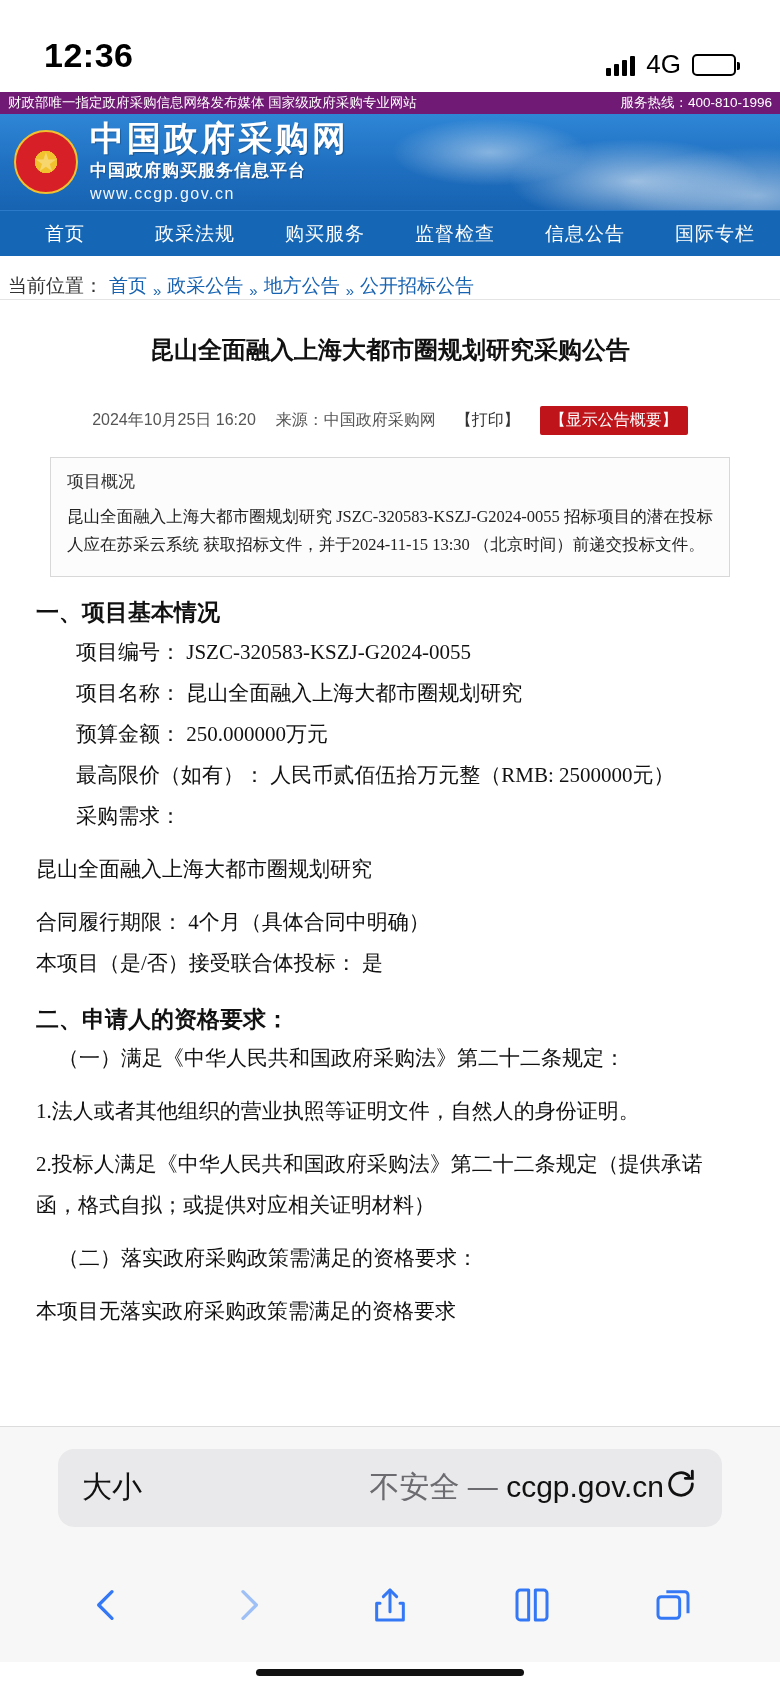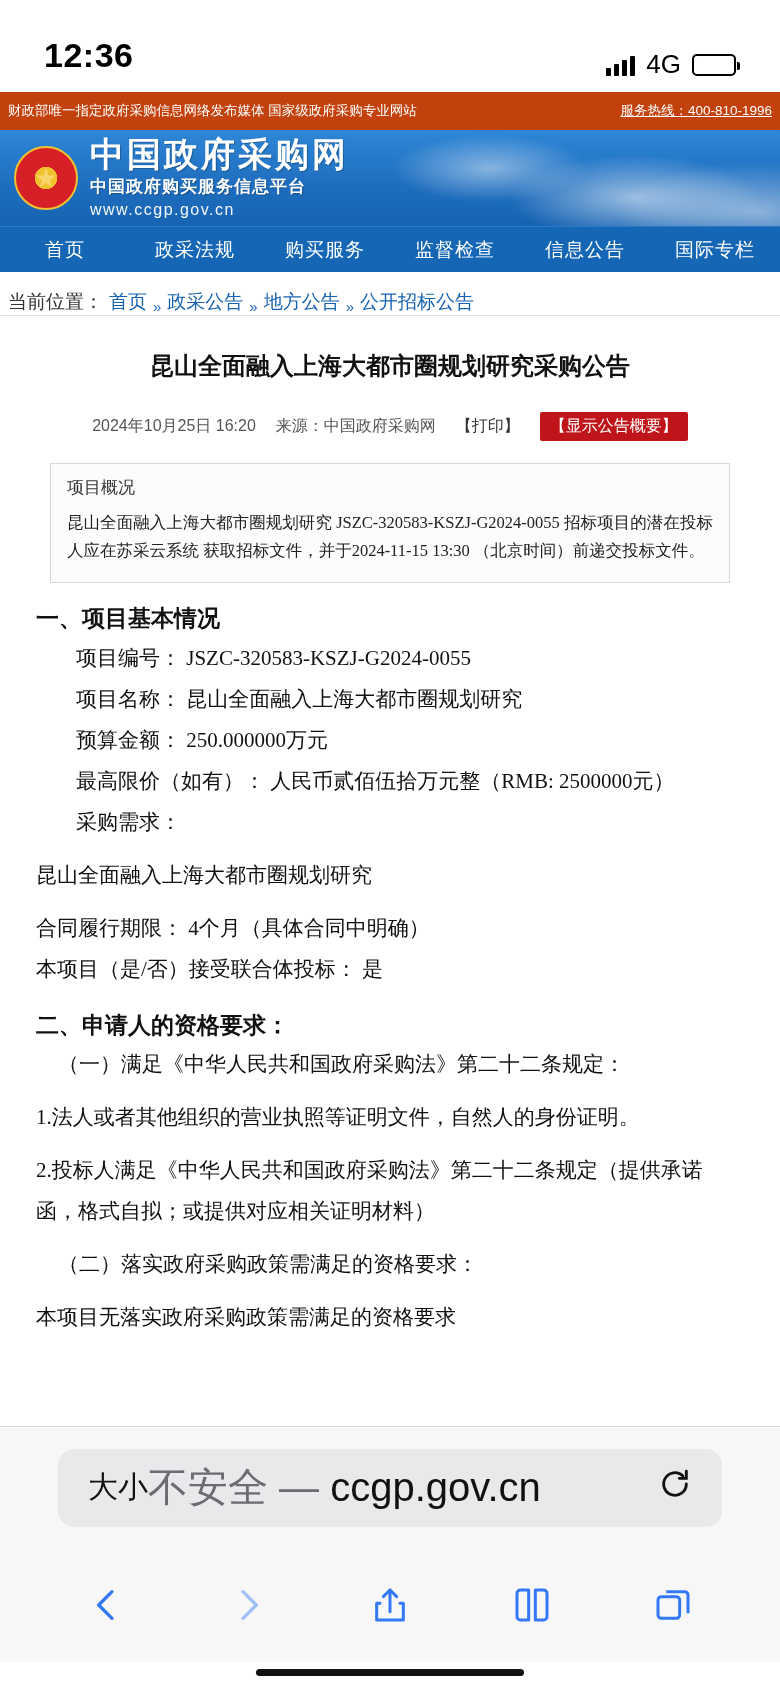--- a/index.html
+++ b/index.html
@@ -34,29 +34,29 @@
   .battery::after {
     content:""; position:absolute; right:-6px; top:6px; width:3px; height:8px;
     background:#000; border-radius:0 2px 2px 0;
   }
   .battery .lvl { height: 100%; background: #f6c945; border-radius: 2px; }
 
   
   .webview { width: 780px; height: 1240px; overflow: hidden; background:#fff; }
 
   .topbar {
-    background: #c2410c;
+    background: #701a75;
     color: #ffffff;
     font-size: 14px;
-    height: 38px;
+    height: 22px;
     display: flex; align-items: center; justify-content: space-between;
     padding: 0 8px;
   }
   .topbar .left { font-size: 13.5px; }
-  .topbar .right { font-size: 13.5px; text-decoration: underline; }
+  .topbar .right { font-size: 13.5px; }
 
   .banner {
     height: 96px;
     background: linear-gradient(180deg,#2f86d6 0%, #1f6fc0 55%, #1763b2 100%);
     position: relative; overflow: hidden;
     display: flex; align-items: center;
   }
   .banner::after{
     content:""; position:absolute; right:0; top:0; width:62%; height:100%;
     background:
@@ -105,21 +105,21 @@
   .breadcrumb .sep { color: #1763b2; font-size: 15px; }
   .breadcrumb a { color: #1763b2; text-decoration: none; }
 
   .article { padding: 0 36px; }
   .article h1 {
     text-align: center; font-size: 24px; font-weight: 700; color: #111;
     margin: 34px 0 0 0; line-height: 1.4;
     font-family:"Liberation Serif", serif;
   }
   .meta {
-    text-align: center; margin-top: 28px; font-size: 16px; color: #555;
+    text-align: center; margin-top: 38px; font-size: 16px; color: #555;
     display: flex; align-items: center; justify-content: center; gap: 20px; flex-wrap: wrap;
   }
   .meta .print { color: #333; }
   .meta .badge {
     background: #c0141b; color: #fff; font-size: 16px;
     padding: 4px 10px; border-radius: 2px; text-align: right;
   }
 
   .summary-box {
     margin: 22px 14px 0 14px;
@@ -143,26 +143,26 @@
   
   .browser-bar {
     position: absolute; left: 0; right: 0; bottom: 140px;
     height: 122px;
     background: #f7f7f7;
     display: flex; align-items: center; justify-content: center;
     border-top: 1px solid #dcdcdc;
   }
   .urlpill {
     width: 664px; height: 78px; background: #e9e9eb; border-radius: 16px;
-    display: flex; align-items: center; padding: 0 30px;
+    display: flex; align-items: center; padding: 0 24px;
     position: relative;
   }
   .aa { font-size: 30px; color: #111; font-weight: 500; }
   .urltext {
-    flex: 1; text-align: left; font-size: 40px; color: #6b6b70;
+    flex: 1; text-align: right; font-size: 30px; color: #6b6b70;
     white-space: nowrap; overflow: hidden; text-overflow: ellipsis;
   }
   .urltext .host { color: #111; }
   .reload { font-size: 34px; color: #111; }
 
   .toolbar {
     position: absolute; left: 0; right: 0; bottom: 26px;
     height: 114px; background: #f7f7f7;
     display: flex; align-items: center; justify-content: space-around;
     padding: 0 36px;

